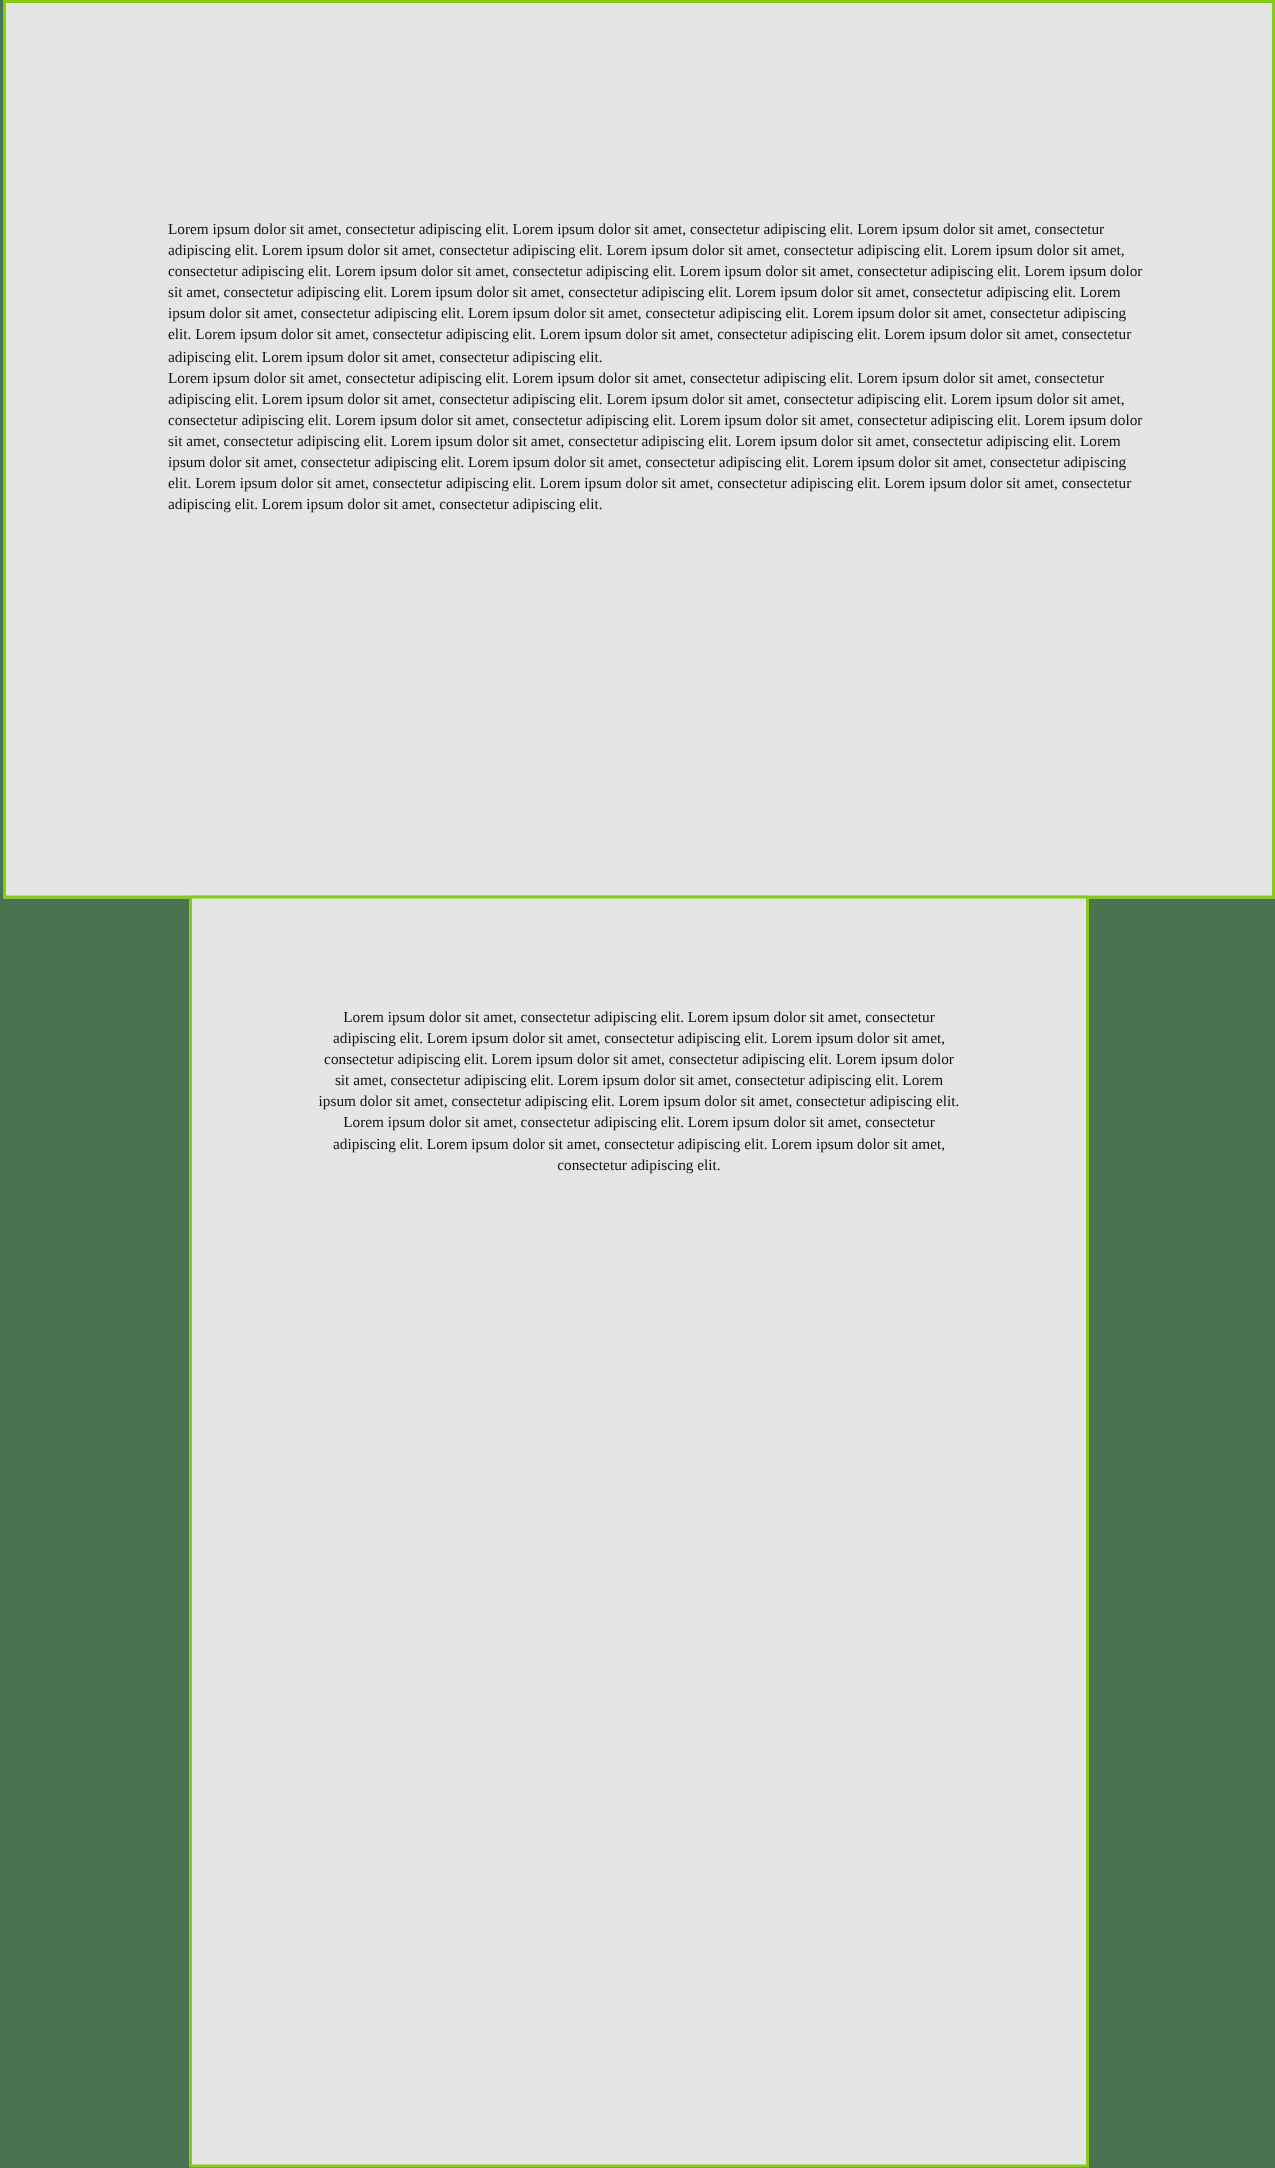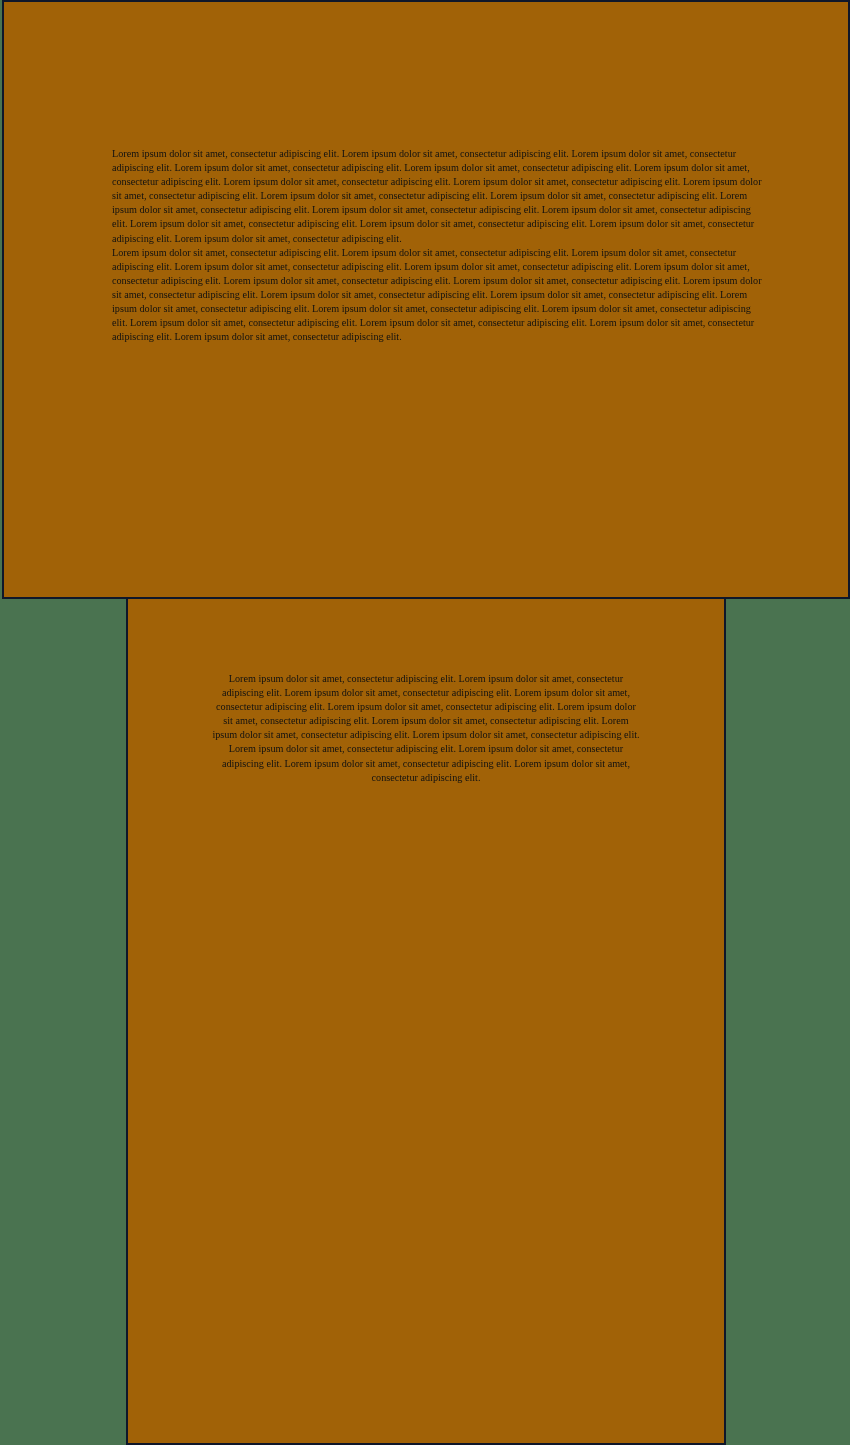--- a/index.html
+++ b/index.html
@@ -1,17 +1,17 @@
 <!DOCTYPE html>
 <html><head>
 <meta charset="utf-8">
 <style>
   html, body { margin:0; padding:0; }
   body { width:850px; height:1445px; background:#4a7350; position:relative; overflow:hidden; font-family:"Liberation Serif", serif; }
-  .page { position:absolute; background:#a16207; border:2px solid #0f172a; box-sizing:border-box; }
+  .page { position:absolute; background:#e5e5e5; border:2px solid #84cc16; box-sizing:border-box; }
   #page1 { left:2px; top:0; width:848px; height:599px; border-top-width:2px; }
   #page2 { left:126px; top:597px; width:600px; height:848px; }
   .body-text { position:absolute; color:#111; font-size:10.2px; line-height:14.1px; }
   #p1text { left:108px; top:145px; width:650px; text-align:left; }
   #p2text { left:82px; top:73px; width:432px; text-align:center; }
   .para { margin:0; }
 </style>
 </head>
 <body>
 

